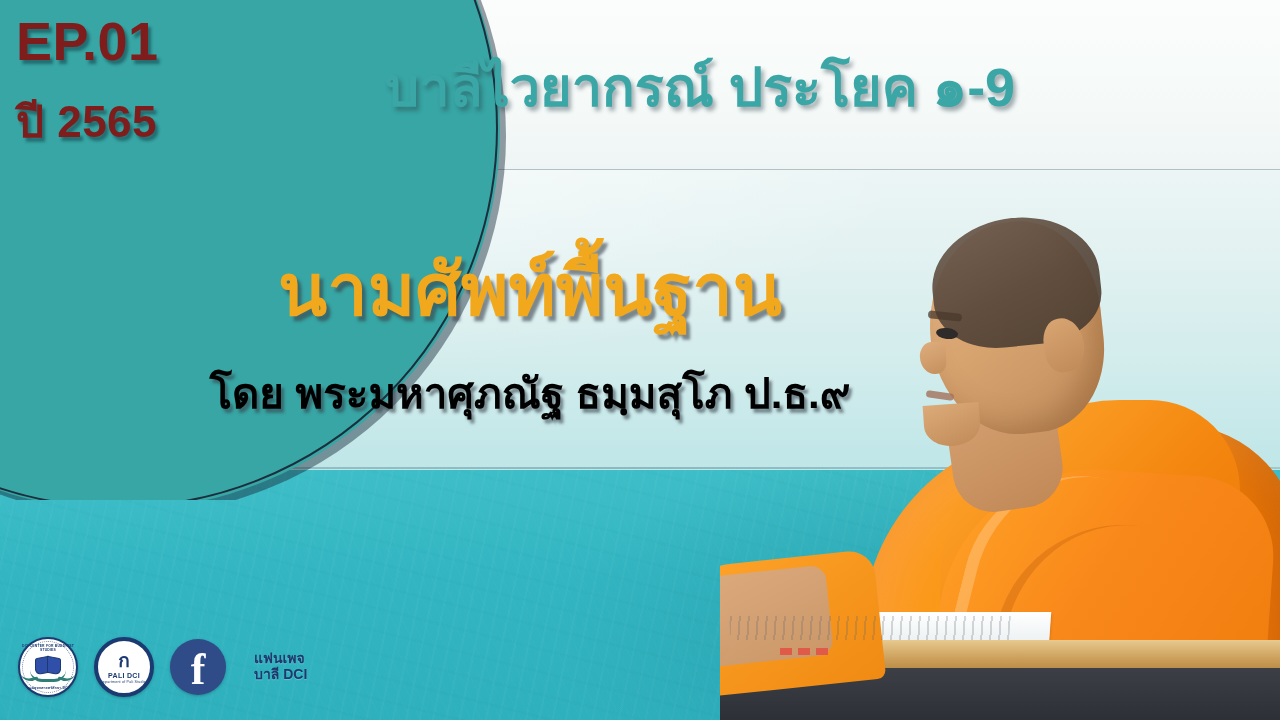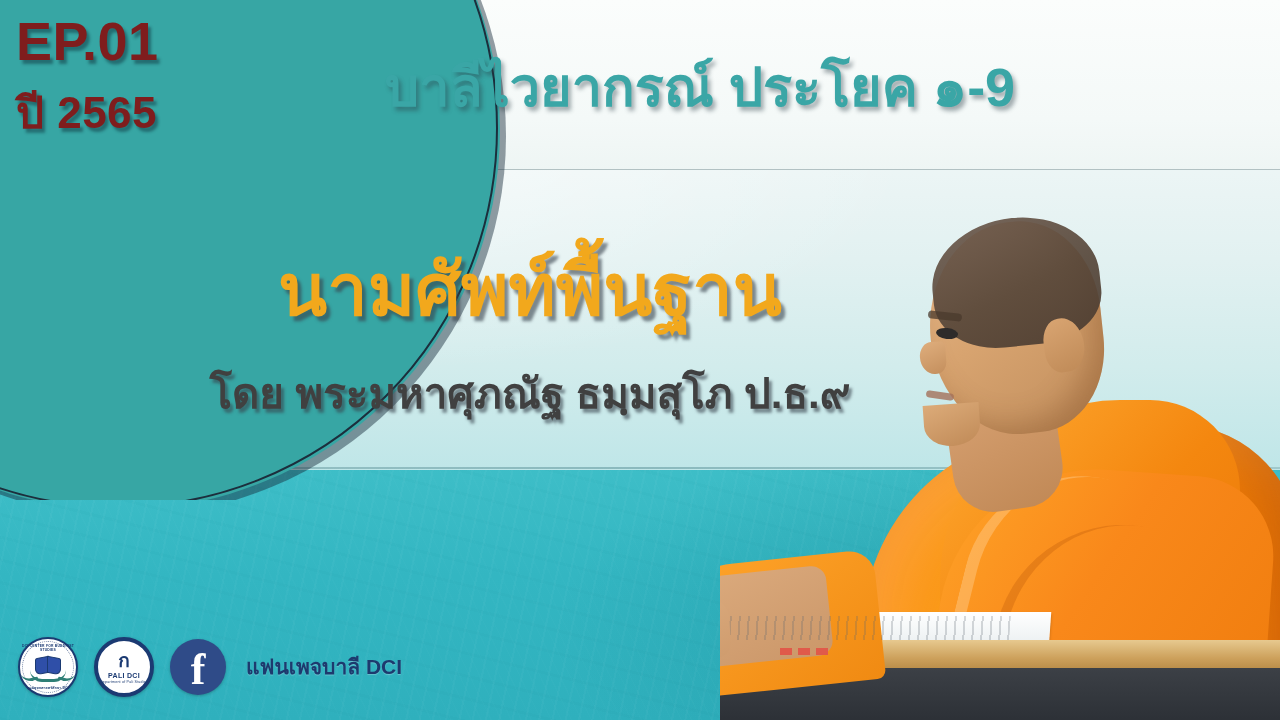--- a/index.html
+++ b/index.html
@@ -68,41 +68,41 @@
   }
 
   
   .ep-badge{
     position:absolute;left:16px;top:14px;z-index:9;
     color:#7f1d1d;
     text-shadow:3px 4px 3px rgba(10,40,50,.45);
     line-height:1;
   }
   .ep-line1{font-size:54px;font-weight:700;letter-spacing:.5px;}
-  .ep-line2{font-size:44px;font-weight:700;margin-top:23px;letter-spacing:.5px;}
+  .ep-line2{font-size:44px;font-weight:700;margin-top:32px;letter-spacing:.5px;}
 
   
   .header-title{
     position:absolute;left:0;top:44px;width:1280px;text-align:center;z-index:8;
     font-size:54px;font-weight:700;color:#3aa6a6;
     text-shadow:3px 4px 4px rgba(40,60,70,.42);
     padding-left:120px;
     white-space:nowrap;
   }
 
   
   .headline{
     position:absolute;left:0;top:232px;width:1060px;text-align:center;z-index:8;
     font-size:72px;font-weight:700;color:#f2a81c;
     text-shadow:4px 5px 3px rgba(55,65,75,.6);
     white-space:nowrap;
   }
   .subhead{
     position:absolute;left:0;top:360px;width:1060px;text-align:center;z-index:8;
-    font-size:42px;font-weight:700;color:#404040;
+    font-size:42px;font-weight:700;color:#000000;
     text-shadow:3px 4px 3px rgba(55,65,75,.6);
     white-space:nowrap;
   }
 
   
   .photo{position:absolute;right:0;top:0;width:560px;height:720px;z-index:6;overflow:hidden;}
 
   .monk-robe{
     position:absolute;right:-20px;top:430px;width:440px;height:300px;
     background:linear-gradient(110deg,#ff8c0f 0%, #fa9a18 28%, #f07f06 58%, #e8730a 100%);
@@ -279,22 +279,22 @@
   .fb-circle{
     width:56px;height:56px;border-radius:50%;
     background:#2f4b88;display:flex;align-items:center;justify-content:center;
     box-shadow:0 1px 3px rgba(0,0,0,.25);
   }
   .fb-f{
     font-family:"Liberation Serif","DejaVu Serif",serif;
     font-size:44px;font-weight:700;color:#fff;line-height:1;margin-top:6px;
   }
   .fb-text{
-    display:flex;flex-direction:row;line-height:1.12;margin-left:4px;
-    color:#1d3a6e;font-size:21px;font-weight:700;
+    display:flex;flex-direction:column;line-height:1.12;margin-left:12px;
+    color:#1d3a6e;font-size:14px;font-weight:700;
     text-shadow:0 1px 1px rgba(255,255,255,.25);
   }
 </style>
 </head>
 <body>
 
 <div class="stage">
 
   <div class="bg-wall"></div>
   <div class="bg-texture"></div>

